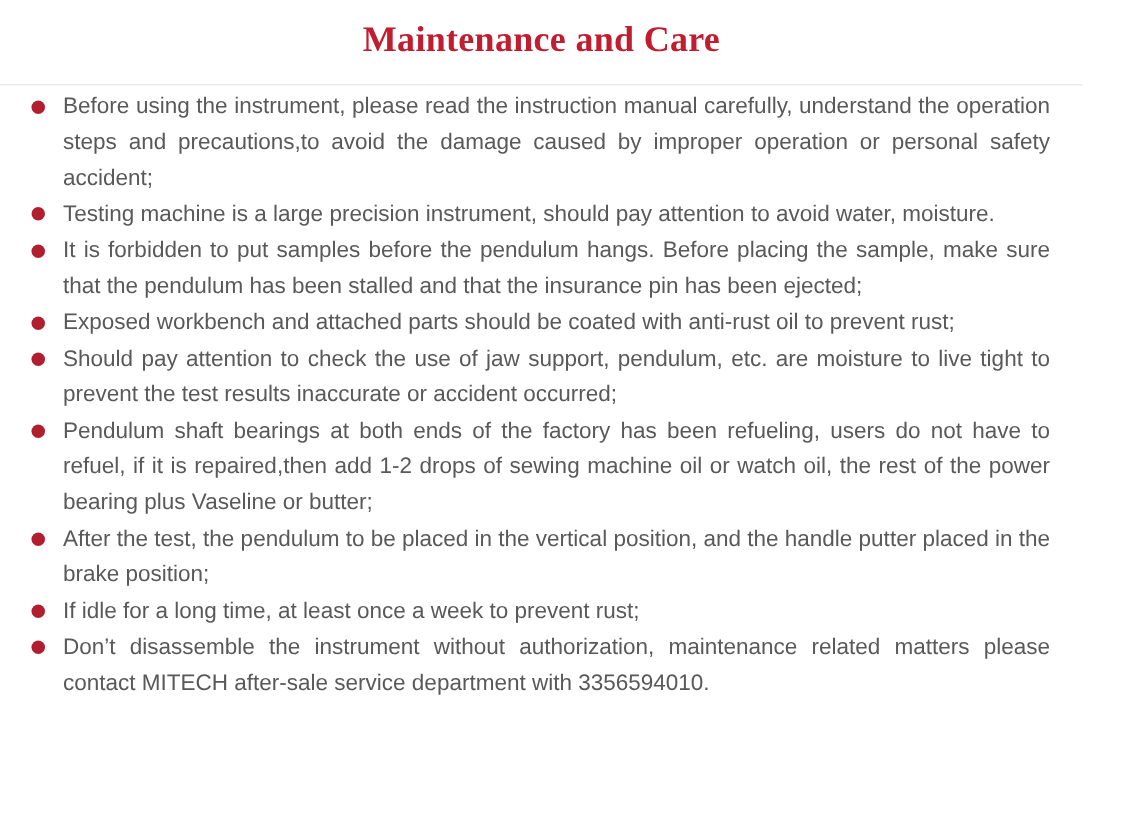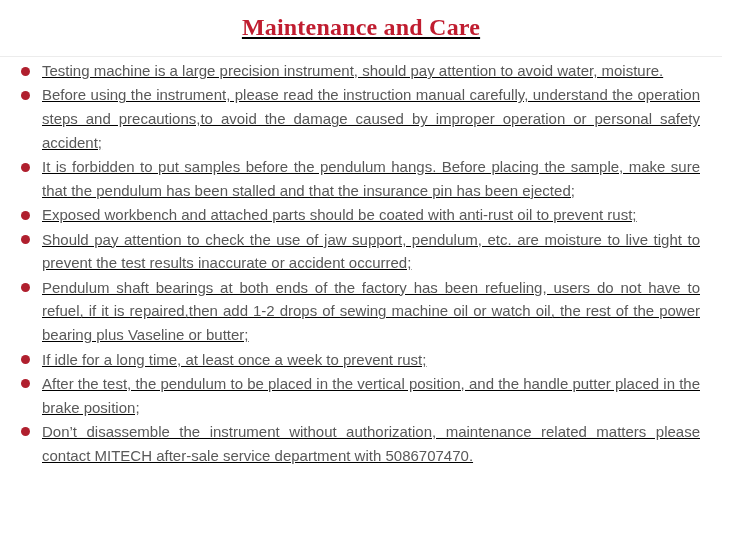--- a/index.html
+++ b/index.html
@@ -7,21 +7,20 @@
     padding: 0;
     background: #ffffff;
   }
   .page {
     position: relative;
     width: 722px;
     height: 548px;
     background: #fff;
     overflow: hidden;
     font-family: "Liberation Sans", sans-serif;
-    text-decoration: underline;
   }
   .page-header {
     padding-top: 12px;
     text-align: center;
   }
   .page-title {
     margin: 0;
     font-family: "Liberation Serif", serif;
     font-weight: bold;
     font-size: 24px;
@@ -67,26 +66,26 @@
   <div class="page-header">
     <h1 class="page-title">Maintenance and Care</h1>
   </div>
 
   <div class="divider"></div>
 
   <div class="bullet-list">
 
     <div class="bullet-item">
       <span class="bullet-dot"></span>
-      <span>Testing machine is a large precision instrument, should pay attention to avoid water, moisture.</span>
+      <span>Before using the instrument, please read the instruction manual carefully, understand the operation steps and precautions,to avoid the damage caused by improper operation or personal safety accident;</span>
     </div>
 
     <div class="bullet-item">
       <span class="bullet-dot"></span>
-      <span>Before using the instrument, please read the instruction manual carefully, understand the operation steps and precautions,to avoid the damage caused by improper operation or personal safety accident;</span>
+      <span>Testing machine is a large precision instrument, should pay attention to avoid water, moisture.</span>
     </div>
 
     <div class="bullet-item">
       <span class="bullet-dot"></span>
       <span>It is forbidden to put samples before the pendulum hangs. Before placing the sample, make sure that the pendulum has been stalled and that the insurance pin has been ejected;</span>
     </div>
 
     <div class="bullet-item">
       <span class="bullet-dot"></span>
       <span>Exposed workbench and attached parts should be coated with anti-rust oil to prevent rust;</span>
@@ -97,28 +96,28 @@
       <span>Should pay attention to check the use of jaw support, pendulum, etc. are moisture to live tight to prevent the test results inaccurate or accident occurred;</span>
     </div>
 
     <div class="bullet-item">
       <span class="bullet-dot"></span>
       <span>Pendulum shaft bearings at both ends of the factory has been refueling, users do not have to refuel, if it is repaired,then add 1-2 drops of sewing machine oil or watch oil, the rest of the power bearing plus Vaseline or butter;</span>
     </div>
 
     <div class="bullet-item">
       <span class="bullet-dot"></span>
+      <span>After the test, the pendulum to be placed in the vertical position, and the handle putter placed in the brake position;</span>
+    </div>
+
+    <div class="bullet-item">
+      <span class="bullet-dot"></span>
       <span>If idle for a long time, at least once a week to prevent rust;</span>
     </div>
 
     <div class="bullet-item">
       <span class="bullet-dot"></span>
-      <span>After the test, the pendulum to be placed in the vertical position, and the handle putter placed in the brake position;</span>
-    </div>
-
-    <div class="bullet-item">
-      <span class="bullet-dot"></span>
-      <span>Don’t disassemble the instrument without authorization, maintenance related matters please contact MITECH after-sale service department with 5086707470.</span>
+      <span>Don’t disassemble the instrument without authorization, maintenance related matters please contact MITECH after-sale service department with 3356594010.</span>
     </div>
 
   </div>
 
 </div>
 
 </body></html>

